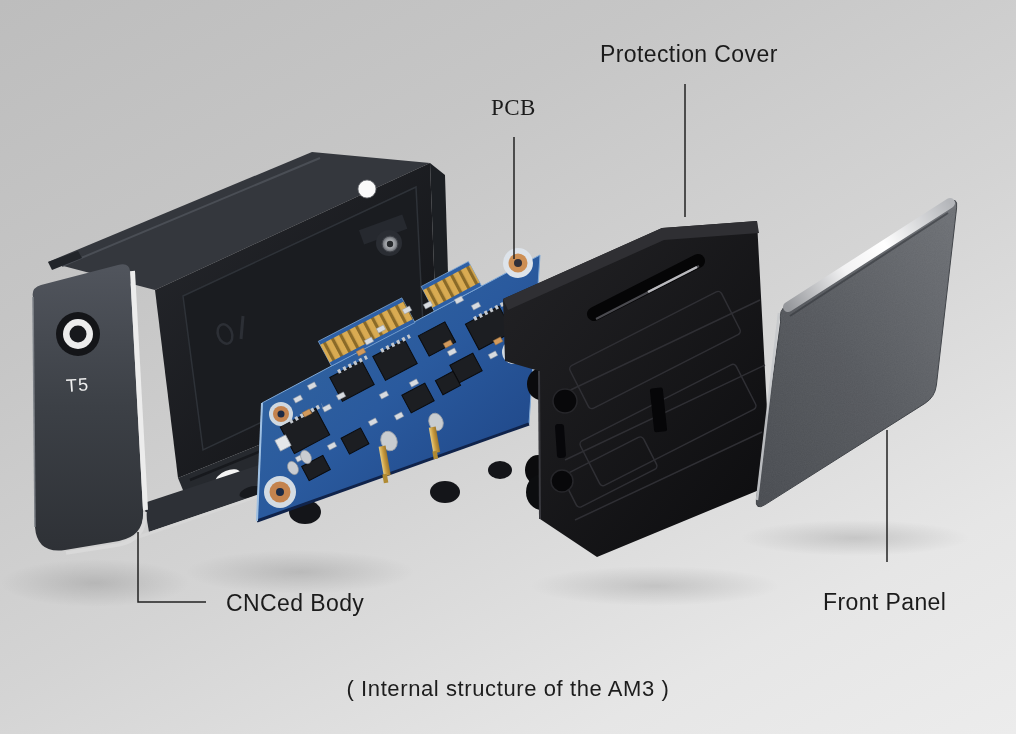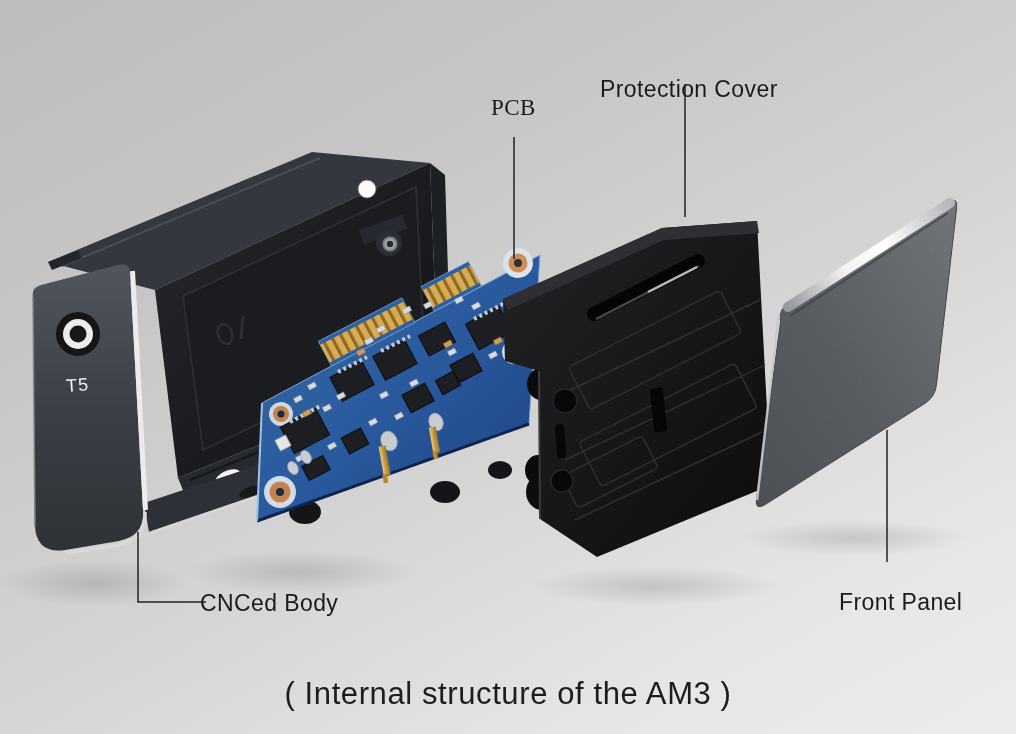--- a/index.html
+++ b/index.html
@@ -13,30 +13,30 @@
   }
   .stage svg{position:absolute;left:0;top:0;}
   .label{
     position:absolute;
     color:#1b1b1b;
     font-size:23px;
     letter-spacing:.4px;
     white-space:nowrap;
     user-select:none;
   }
-  .lbl-protection{left:600px;top:41px;margin-top:35px;}
+  .lbl-protection{left:600px;top:41px;}
   .lbl-pcb{left:491px;top:95px;font-family:Liberation Serif, serif;}
-  .lbl-body{left:200px;top:590px;}
-  .lbl-panel{left:823px;top:589px;margin-left:16px;}
+  .lbl-body{left:226px;top:590px;}
+  .lbl-panel{left:823px;top:589px;}
   .caption{
     position:absolute;
     left:0;right:0;top:676px;
     text-align:center;
     color:#1d1d1d;
-    font-size:31px;
+    font-size:22px;
     letter-spacing:.6px;
   }
 </style>
 </head>
 <body>
 
 <div class="stage">
 
 <svg width="1016" height="734" viewBox="0 0 1016 734">
   <defs>

